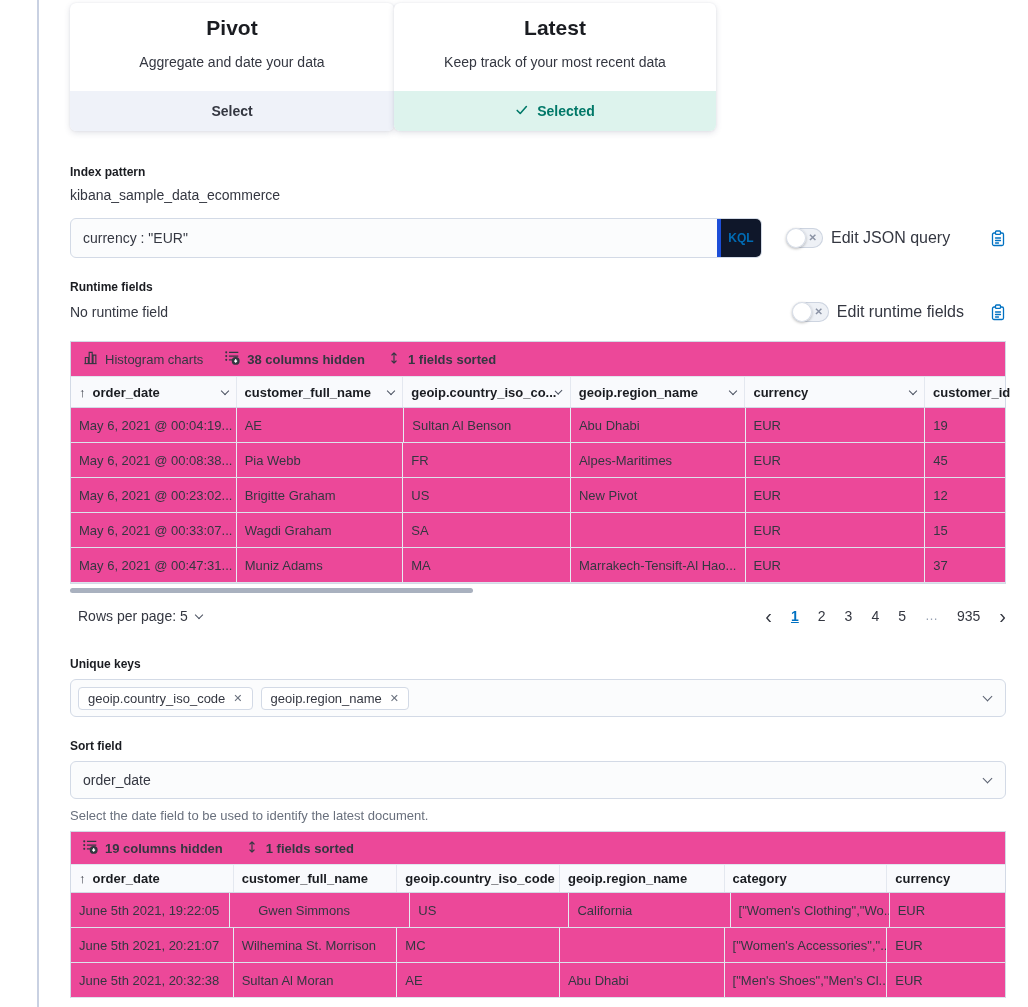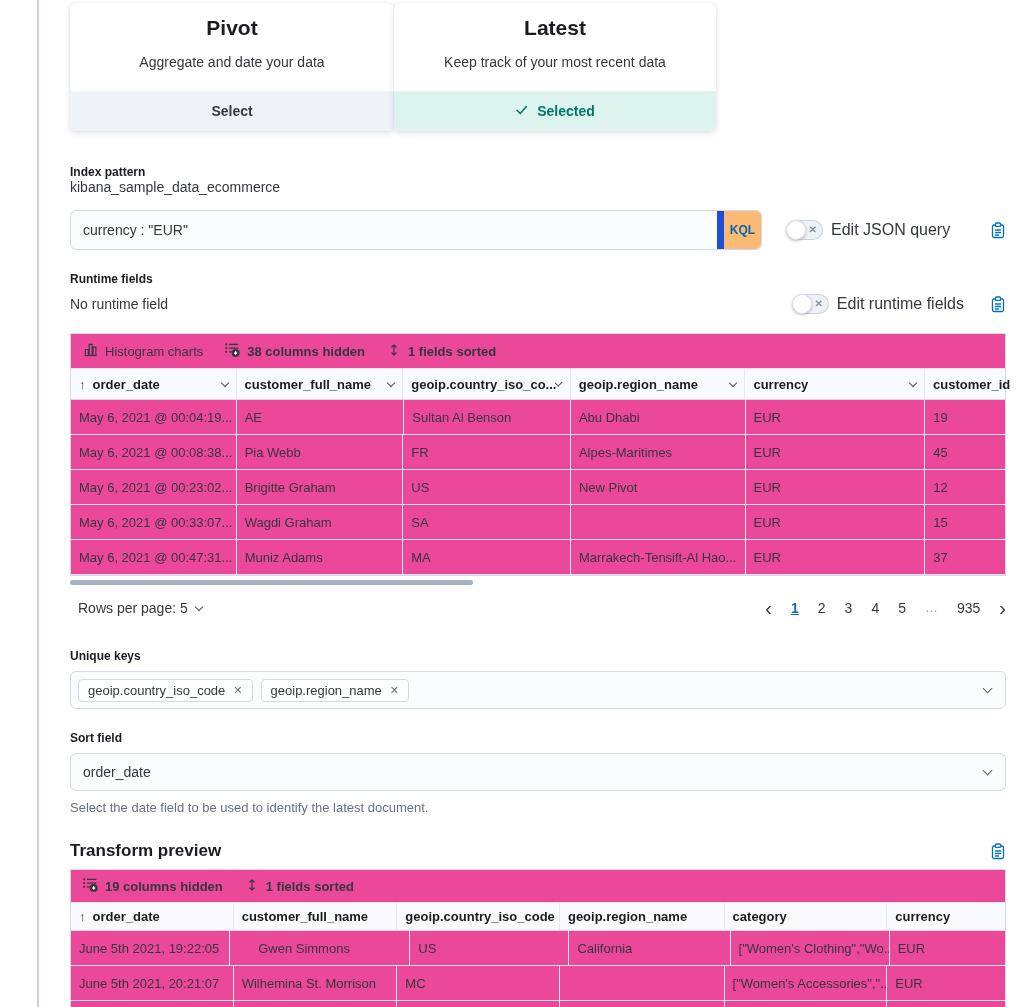--- a/index.html
+++ b/index.html
@@ -23,21 +23,21 @@
 
   
   .form-label { font-size:12px; font-weight:700; color:#1a1c21; }
   .value-14 { font-size:14px; color:#343741; }
 
   .query-row { display:flex; align-items:center; margin-top:15px; }
   .query-bar { display:flex; width:692px; height:40px; background:#fbfcfd;
     border:1px solid #d3dae6; border-radius:6px; overflow:hidden; align-items:stretch; }
   .query-text { flex:1; display:flex; align-items:center; padding-left:12px; font-size:14px; }
   .kql-btn { width:44px; display:flex; align-items:center; justify-content:center;
-    background:#fdba74; border-left:7px solid #1d4ed8; color:#006bb4; font-size:12px; font-weight:700; cursor:pointer; }
+    background:#0f172a; border-left:4px solid #1d4ed8; color:#006bb4; font-size:12px; font-weight:700; cursor:pointer; }
 
   .toggle-group { display:flex; align-items:center; gap:8px; margin-left:24px; }
   .switch { position:relative; width:37px; height:20px; border-radius:10px; background:#eef1f6;
     box-shadow:inset 0 0 0 1px #cdd4e0; cursor:pointer; flex:0 0 auto; }
   .switch .knob { position:absolute; left:0; top:0; width:20px; height:20px; border-radius:50%;
     background:#fff; box-shadow:0 1px 3px rgba(0,0,0,.28), inset 0 0 0 1px #d6dce6; }
   .switch .x { position:absolute; right:6px; top:4px; font-size:10px; line-height:12px;
     color:#8a92a4; font-weight:700; }
   .toggle-label { font-size:16px; color:#343741; }
   .copy-icon { margin-left:auto; cursor:pointer; display:inline-flex; }
@@ -86,21 +86,21 @@
   .select { margin-top:8px; height:38px; background:#fbfcfd; border:1px solid #d3dae6; border-radius:6px;
     display:flex; align-items:center; padding:0 14px 0 12px; font-size:14px; cursor:pointer; }
   .help-text { margin-top:9px; font-size:13px; color:#69707d; }
 
   .preview-head { display:flex; align-items:center; margin-top:26px; }
   .preview-title { font-size:17px; font-weight:700; color:#1a1c21; }
   .grid.preview { margin-top:8px; border-bottom:none; }
   .grid.preview .g-hcell { height:27px; }
 
   .mt34 { margin-top:34px; } .mt33 { margin-top:33px; }
-  .mt22 { margin-top:22px; } .mb4 { margin-bottom:0; }
+  .mt22 { margin-top:22px; } .mb4 { margin-bottom:8px; }
 </style>
 </head>
 <body>
 
 <div class="step-line"></div>
 
 <div class="page">
 
   <div class="cards-row">
     <div class="card">
@@ -316,30 +316,20 @@
     <span class="chev"></span>
   </div>
 
   <div class="form-label mt22">Sort field</div>
   <div class="select">
     <span>order_date</span>
     <span class="chev"></span>
   </div>
   <div class="help-text">Select the date field to be used to identify the latest document.</div>
 
-  <div class="preview-head">
-    <span class="preview-title">Transform preview</span>
-    <span class="copy-icon">
-      <svg viewBox="0 0 16 17" width="16" height="17" fill="none" stroke="#0071c2" stroke-width="1.3" stroke-linecap="round">
-        <rect x="2.5" y="3" width="11" height="12.5" rx="1.5"></rect>
-        <rect x="5.5" y="1" width="5" height="3.4" rx="0.9" fill="#fff"></rect>
-        <path d="M5.5 8h5M5.5 10.5h5M5.5 13h3"></path>
-      </svg>
-    </span>
-  </div>
   <div class="grid preview">
     <div class="grid-toolbar" style="padding:7px 12px">
       <span class="tb-btn">
         <span>
           <svg viewBox="0 0 16 16" width="15" height="15">
             <g stroke="#343741" stroke-width="1.3" fill="none">
                 <path d="M4.2 2.5h10M4.2 6.5h10M4.2 10.5h3.5"></path>
               </g>
             <g fill="#343741">
                 <circle cx="1.3" cy="2.5" r="1.1"></circle>

